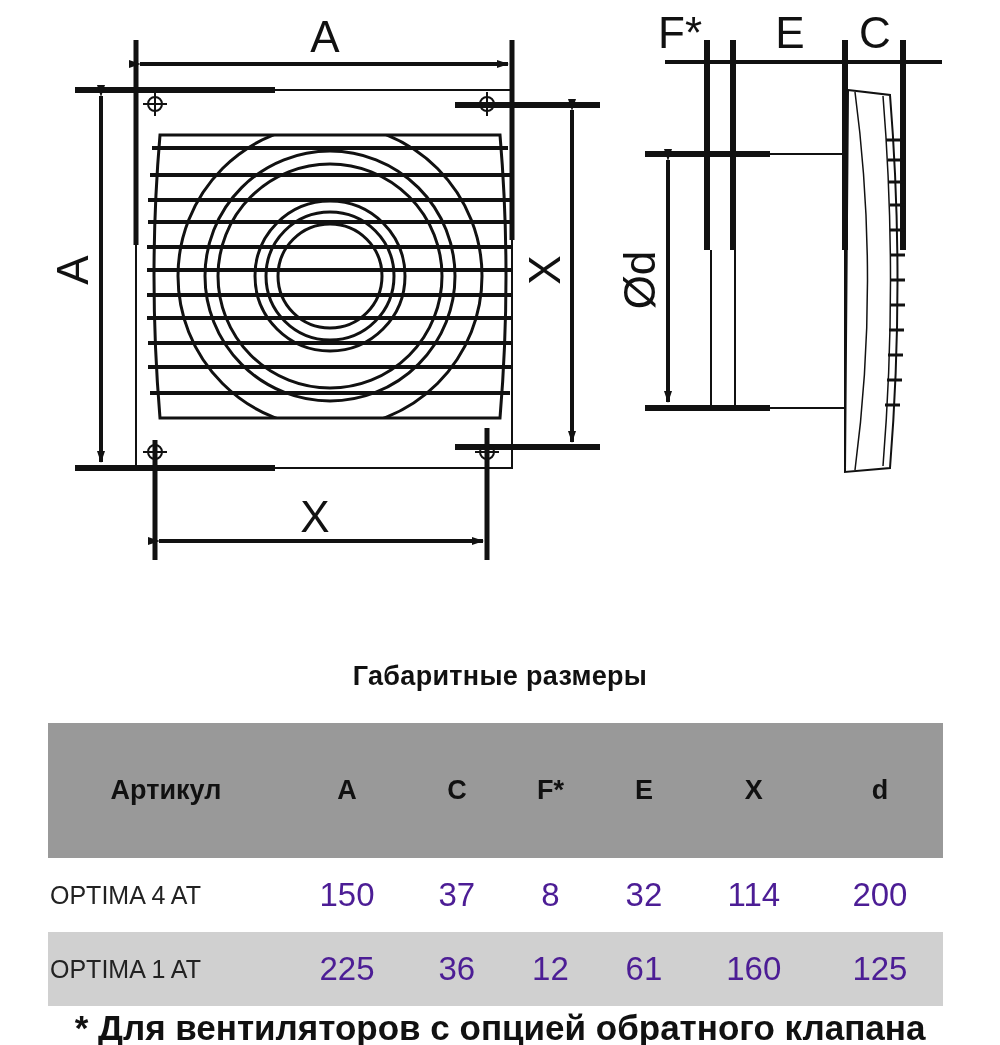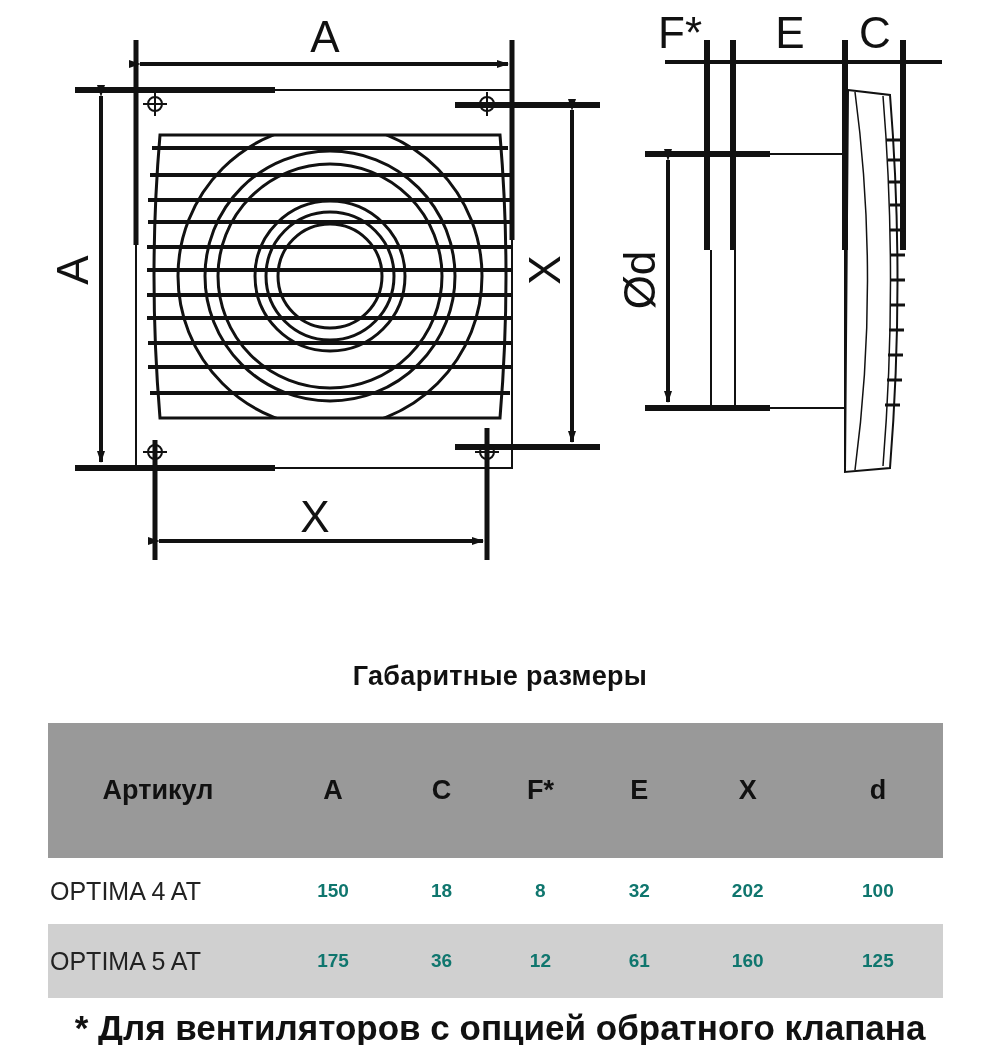--- a/index.html
+++ b/index.html
@@ -1,27 +1,27 @@
 <!DOCTYPE html>
 <html><head>
 <meta charset="utf-8">
 <style>
   html, body { margin:0; padding:0; background:#ffffff; }
   body { width:1000px; height:1045px; position:relative; overflow:hidden; font-family:"Liberation Sans", sans-serif; color:#111; }
   #drawing { position:absolute; left:0; top:0; width:1000px; height:600px; }
   .dimlabel { font-family:"Liberation Sans", sans-serif; font-size:44px; fill:#111; }
   #table-title { position:absolute; left:0; width:1000px; top:661px; text-align:center; font-size:27px; font-weight:bold; letter-spacing:0.3px; }
   #spec-table { position:absolute; left:48px; top:723px; width:895px; border-collapse:collapse; }
-  #spec-table td, #spec-table th { padding:0; text-align:center; }
+  #spec-table td, #spec-table th { padding:8px; text-align:center; }
   .hdr-row { background:#999999; height:135px; }
   .hdr-row th { font-size:27px; font-weight:bold; color:#111; }
-  .row-a { background:#ffffff; height:66px; }
+  .row-a { background:#ffffff; height:74px; }
   .row-b { background:#d0d0d0; height:74px; }
   .model { text-align:left !important; font-size:25px; font-weight:normal; color:#222; padding-left:2px !important; }
-  .val { font-size:19px; font-weight:bold; color:#0f766e; }
+  .val { font-size:33px; font-weight:normal; color:#4c1d95; }
   #footnote { position:absolute; left:0; width:1000px; top:1008px; text-align:center; font-size:35px; font-weight:bold; }
 </style>
 </head>
 <body>
 
 <svg id="drawing" viewBox="0 0 1000 600" xmlns="http://www.w3.org/2000/svg">
   <defs>
     <marker id="arr" markerWidth="12" markerHeight="10" refX="11" refY="5" orient="auto" markerUnits="userSpaceOnUse">
       <path d="M0,1 L12,5 L0,9 Z" fill="#111"></path>
     </marker>
@@ -138,29 +138,29 @@
     <th>A</th>
     <th>C</th>
     <th>F*</th>
     <th>E</th>
     <th>X</th>
     <th>d</th>
   </tr>
   <tr class="row-a">
     <td class="model">OPTIMA 4 AT</td>
     <td class="val">150</td>
-    <td class="val">18</td>
+    <td class="val">37</td>
     <td class="val">8</td>
     <td class="val">32</td>
-    <td class="val">202</td>
-    <td class="val">100</td>
+    <td class="val">114</td>
+    <td class="val">200</td>
   </tr>
   <tr class="row-b">
-    <td class="model">OPTIMA 5 AT</td>
-    <td class="val">175</td>
+    <td class="model">OPTIMA 1 AT</td>
+    <td class="val">225</td>
     <td class="val">36</td>
     <td class="val">12</td>
     <td class="val">61</td>
     <td class="val">160</td>
     <td class="val">125</td>
   </tr>
 </tbody>
   </table>
 
 <div id="footnote">* Для вентиляторов с опцией обратного клапана</div>

